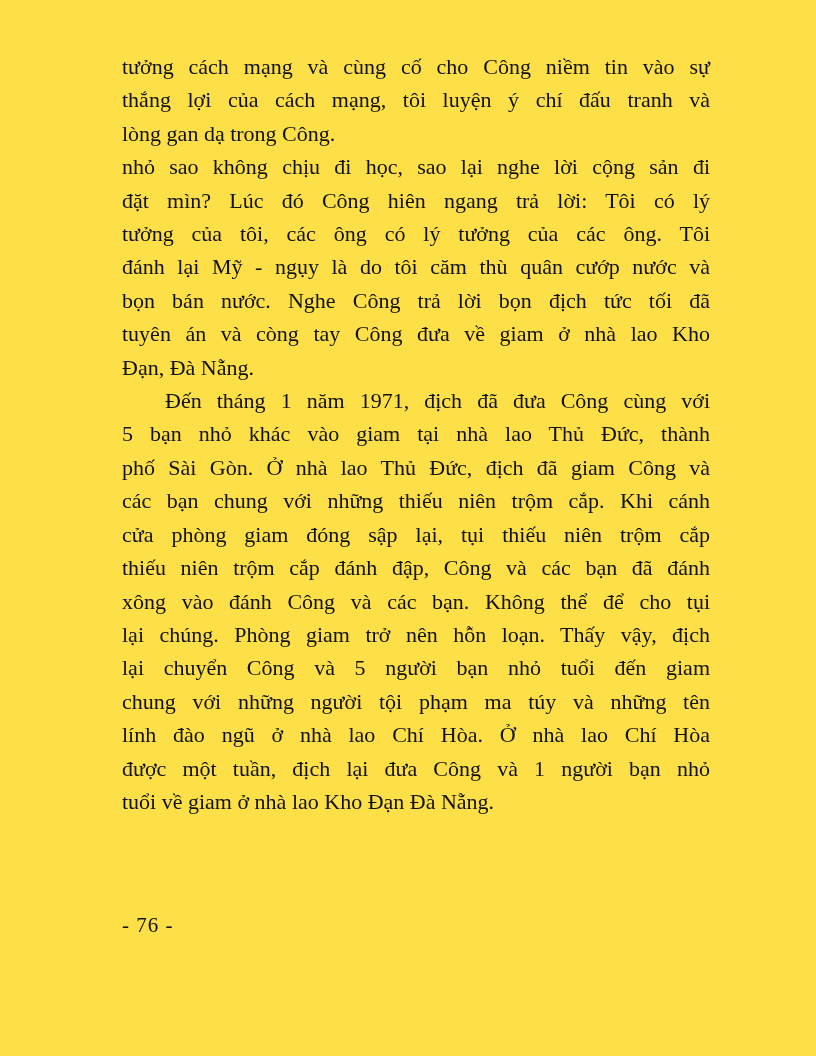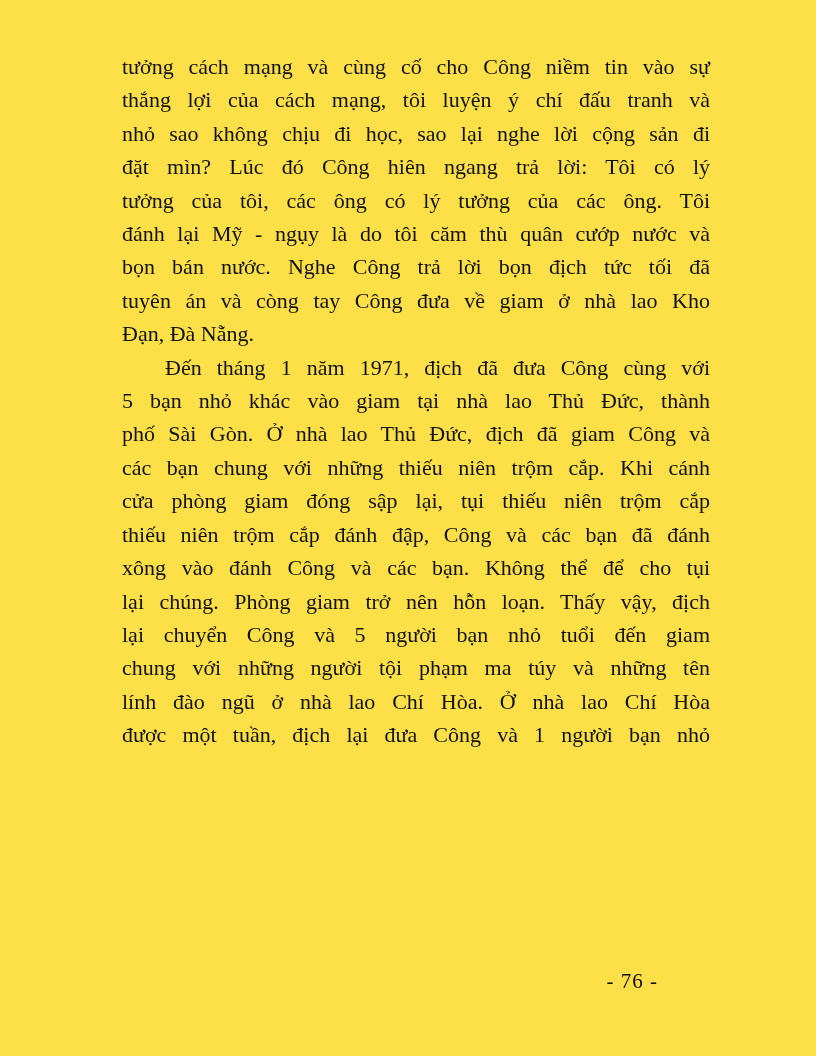--- a/index.html
+++ b/index.html
@@ -38,36 +38,37 @@
   }
   .line.last {
     text-align-last: left;
     -moz-text-align-last: left;
   }
   .line.indent {
     text-indent: 43px;
   }
   .page-number {
     position: absolute;
-    top: 969px;
+    top: 913px;
     left: 122px;
     width: 536px;
-    text-align: right;
+    text-align: left;
     font-size: 21px;
     letter-spacing: 1px;
   }
 </style>
 </head>
 <body>
 
 <div class="page">
   <div class="text-block" id="text-block">
       <p>
         <span class="line">tưởng cách mạng và cùng cố cho Công niềm tin vào sự</span>
         <span class="line">thắng lợi của cách mạng, tôi luyện ý chí đấu tranh và</span>
+        <span class="line last">lòng gan dạ trong Công.</span>
       </p>
       <p>
         <span class="line">nhỏ sao không chịu đi học, sao lại nghe lời cộng sản đi</span>
         <span class="line">đặt mìn? Lúc đó Công hiên ngang trả lời: Tôi có lý</span>
         <span class="line">tưởng của tôi, các ông có lý tưởng của các ông. Tôi</span>
         <span class="line">đánh lại Mỹ - ngụy là do tôi căm thù quân cướp nước và</span>
         <span class="line">bọn bán nước. Nghe Công trả lời bọn địch tức tối đã</span>
         <span class="line">tuyên án và còng tay Công đưa về giam ở nhà lao Kho</span>
         <span class="line last">Đạn, Đà Nẵng.</span>
       </p>
@@ -77,16 +78,17 @@
         <span class="line">phố Sài Gòn. Ở nhà lao Thủ Đức, địch đã giam Công và</span>
         <span class="line">các bạn chung với những thiếu niên trộm cắp. Khi cánh</span>
         <span class="line">cửa phòng giam đóng sập lại, tụi thiếu niên trộm cắp</span>
         <span class="line">thiếu niên trộm cắp đánh đập, Công và các bạn đã đánh</span>
         <span class="line">xông vào đánh Công và các bạn. Không thể để cho tụi</span>
         <span class="line">lại chúng. Phòng giam trở nên hỗn loạn. Thấy vậy, địch</span>
         <span class="line">lại chuyển Công và 5 người bạn nhỏ tuổi đến giam</span>
         <span class="line">chung với những người tội phạm ma túy và những tên</span>
         <span class="line">lính đào ngũ ở nhà lao Chí Hòa. Ở nhà lao Chí Hòa</span>
         <span class="line">được một tuần, địch lại đưa Công và 1 người bạn nhỏ</span>
+        <span class="line last">tuổi về giam ở nhà lao Kho Đạn Đà Nẵng.</span>
       </p>
     </div>
   <div class="page-number">- 76 -</div>
 </div>
 
 </body></html>

